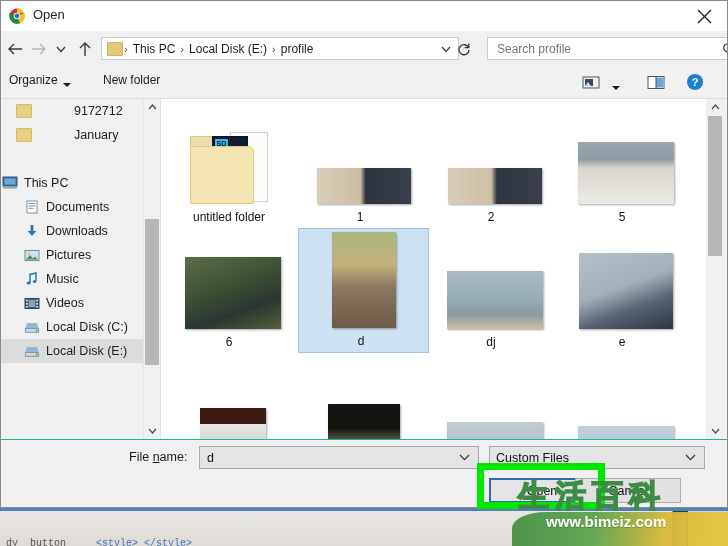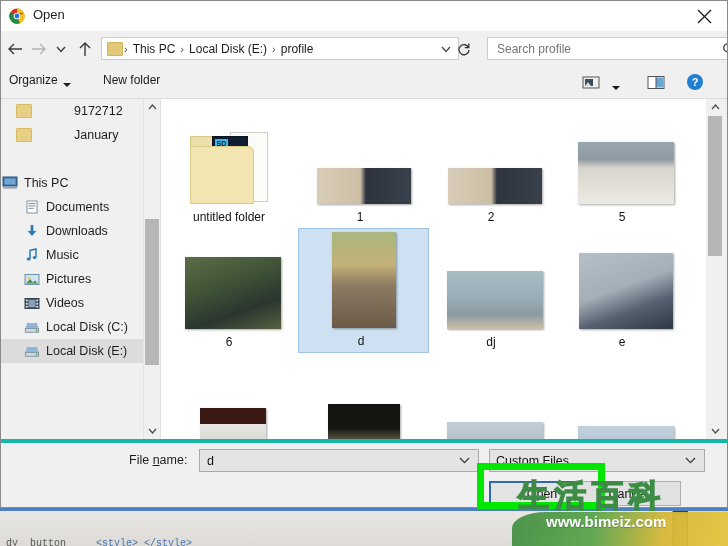--- a/index.html
+++ b/index.html
@@ -296,21 +296,21 @@
     position: absolute; left: 706px; top: 0;
     width: 16px; height: 340px;
     background: #f0f0f0;
   }
 
   
   .bottombar {
     position: relative;
     height: 72px;
     background: #f0f0f0;
-    border-top: 4px solid #14b8a6;
+    border-top: 1px solid #14b8a6;
   }
   .fn-label {
     position: absolute; left: 128px; top: 10px;
     font-size: 12.5px; color: #1d1d1d;
   }
   .fn-label u { text-decoration: underline; }
   .fn-box {
     position: absolute; left: 198px; top: 6px;
     width: 280px; height: 23px;
     background: #e4e4e4; border: 1px solid #a9a9a9;
@@ -564,38 +564,38 @@
           <span class="nav-ico">
             <svg width="14" height="14" viewBox="0 0 14 14">
               <path d="M5.6 1 L8.4 1 L8.4 7 L11.4 7 L7 12 L2.6 7 L5.6 7 Z" fill="#2e7ab8"></path>
             </svg>
           </span>
           <span>Downloads</span>
         </div>
 
         <div class="nav-item indent2">
           <span class="nav-ico">
+            <svg width="16" height="13" viewBox="0 0 16 13">
+              <rect x="1" y="1.5" width="14" height="10" fill="#cfe3f2" stroke="#6f8ea8"></rect>
+              <circle cx="5" cy="5" r="1.5" fill="#f0d060"></circle>
+              <path d="M2 10.5 L6 6 L9 9.5 L11 7.5 L14 10.5 Z" fill="#4f8f5a"></path>
+            </svg>
+          </span>
+          <span>Pictures</span>
+        </div>
+
+        <div class="nav-item indent2">
+          <span class="nav-ico">
             <svg width="14" height="14" viewBox="0 0 14 14">
               <path d="M5 11 L5 2.4 L11 1 L11 9" stroke="#2e7ab8" stroke-width="1.5" fill="none"></path>
               <ellipse cx="3.6" cy="11" rx="2" ry="1.6" fill="#2e7ab8"></ellipse>
               <ellipse cx="9.6" cy="9.4" rx="1.8" ry="1.5" fill="#2e7ab8"></ellipse>
             </svg>
           </span>
           <span>Music</span>
-        </div>
-
-        <div class="nav-item indent2">
-          <span class="nav-ico">
-            <svg width="16" height="13" viewBox="0 0 16 13">
-              <rect x="1" y="1.5" width="14" height="10" fill="#cfe3f2" stroke="#6f8ea8"></rect>
-              <circle cx="5" cy="5" r="1.5" fill="#f0d060"></circle>
-              <path d="M2 10.5 L6 6 L9 9.5 L11 7.5 L14 10.5 Z" fill="#4f8f5a"></path>
-            </svg>
-          </span>
-          <span>Pictures</span>
         </div>
 
         <div class="nav-item indent2">
           <span class="nav-ico">
             <svg width="16" height="13" viewBox="0 0 16 13">
               <rect x="1" y="1.5" width="14" height="10" fill="#4a5a6a" stroke="#35424f"></rect>
               <rect x="2" y="2.6" width="1.6" height="1.6" fill="#e8eef3"></rect>
               <rect x="2" y="6" width="1.6" height="1.6" fill="#e8eef3"></rect>
               <rect x="2" y="9" width="1.6" height="1.6" fill="#e8eef3"></rect>
               <rect x="12.4" y="2.6" width="1.6" height="1.6" fill="#e8eef3"></rect>

